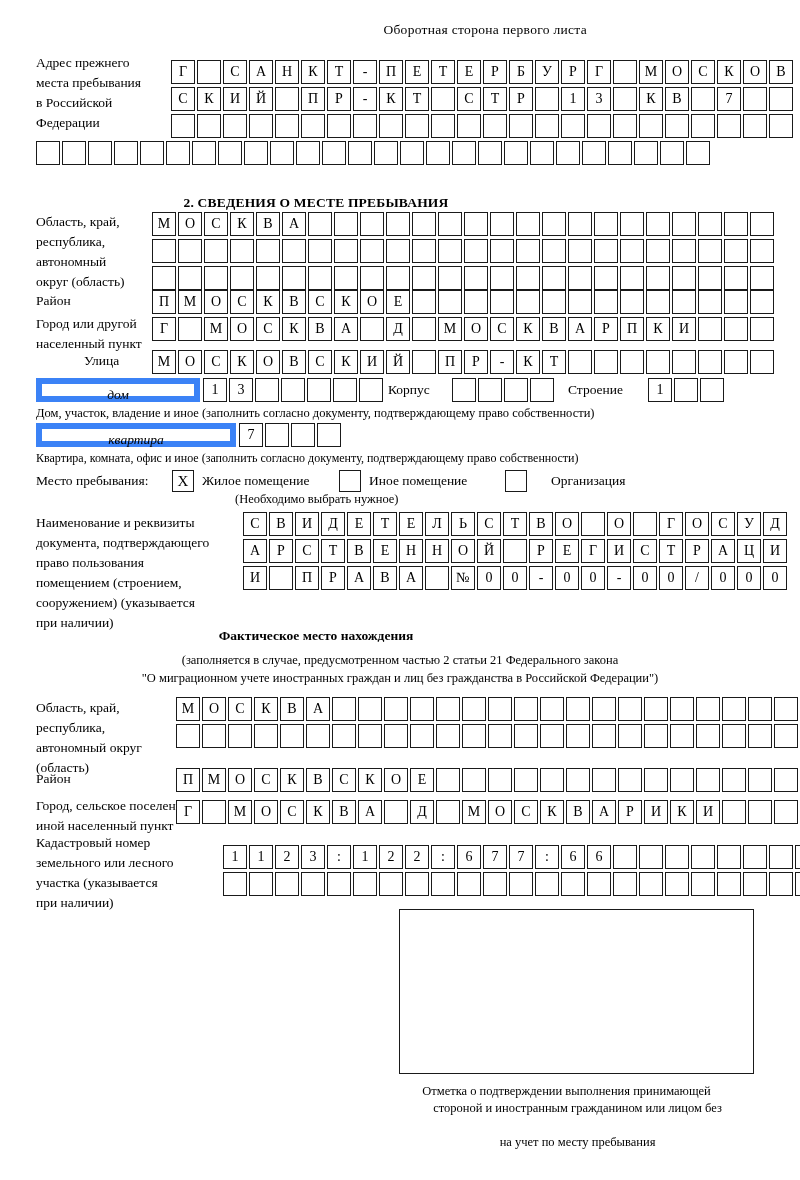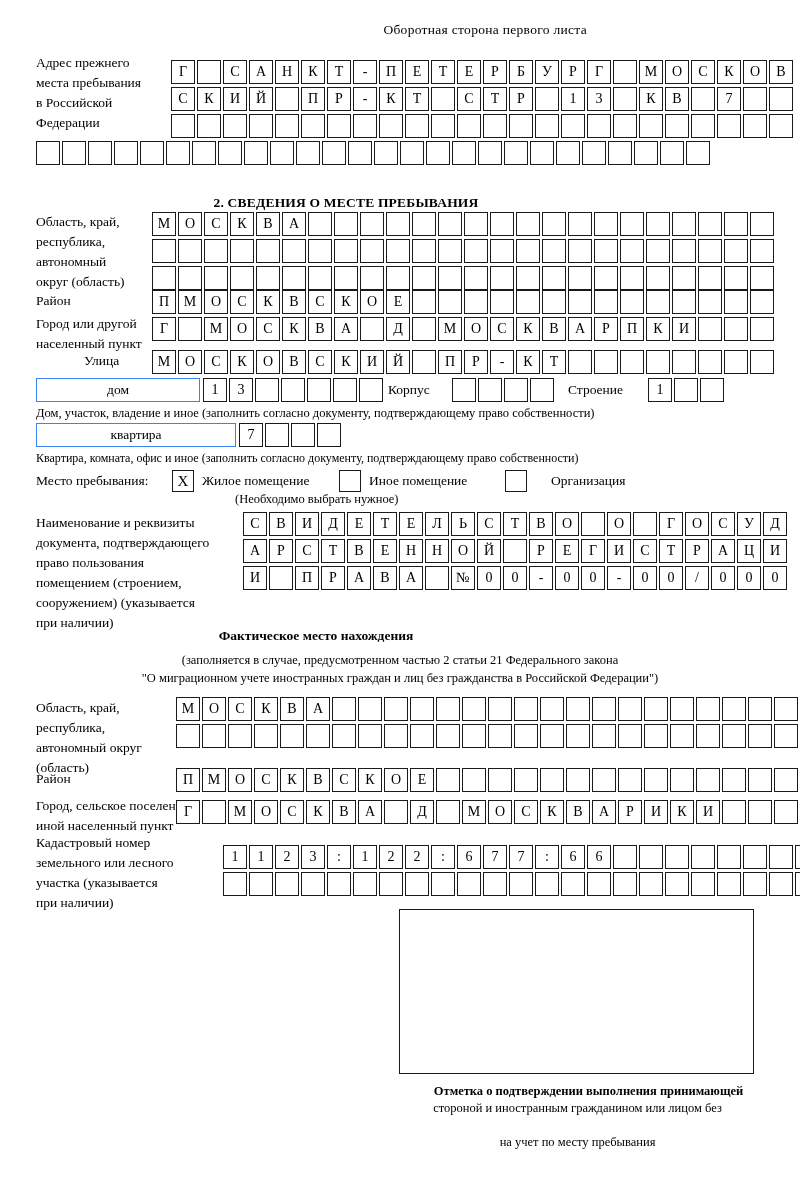--- a/index.html
+++ b/index.html
@@ -65,26 +65,27 @@
     margin-right: 2px;
     box-sizing: border-box;
     font-size: 14px;
     line-height: 22px;
     text-align: center;
     font-family: "Liberation Serif", serif;
     background: #fff;
   }
   .wide-box {
     position: absolute;
-    border: 1px solid #3b82f6;
+    border: 6px solid #3b82f6;
     box-sizing: border-box;
     height: 24px;
     font-size: 13.5px;
     line-height: 22px;
     text-align: center;
+    font-style: italic;
   }
   .inline-label {
     position: absolute;
     font-size: 13.5px;
     line-height: 24px;
   }
   .checkbox {
     width: 22px;
     height: 22px;
     border: 1px solid #1a1a1a;
@@ -221,21 +222,21 @@
       <div class="cell"></div>
       <div class="cell"></div>
       <div class="cell"></div>
       <div class="cell"></div>
       <div class="cell"></div>
       <div class="cell"></div>
       <div class="cell"></div>
     </div>
 
 
-  <div class="section-title" style="top:195px;padding-left:30px;">2. СВЕДЕНИЯ О МЕСТЕ ПРЕБЫВАНИЯ</div>
+  <div class="section-title" style="top:195px;">2. СВЕДЕНИЯ О МЕСТЕ ПРЕБЫВАНИЯ</div>
 
   <div class="label" style="left:36px; top:212px;">Область, край,
 республика,
 автономный
 округ (область)</div>
   <div class="cellrow" id="s2-region-0" style="left:152px; top:212px;">
       <div class="cell">М</div>
       <div class="cell">О</div>
       <div class="cell">С</div>
       <div class="cell">К</div>
@@ -684,17 +685,17 @@
       <div class="cell"></div>
       <div class="cell"></div>
       <div class="cell"></div>
       <div class="cell"></div>
       <div class="cell"></div>
       <div class="cell"></div>
       <div class="cell"></div>
     </div>
 
   <div class="big-box" style="left:399px; top:909px; width:355px; height:165px;"></div>
-  <div class="footnote" style="left:396px; top:1083px; width:385px;font-weight:bold;">Отметка о подтверждении выполнения принимающей</div>
+  <div class="footnote" style="left:374px; top:1083px; width:385px;">Отметка о подтверждении выполнения принимающей</div>
   <div class="footnote" style="left:385px; top:1100px; width:385px;">стороной и иностранным гражданином или лицом без</div>
   <div class="footnote" style="left:385px; top:1134px; width:385px;">на учет по месту пребывания</div>
 
 </div>
 
 </body></html>

